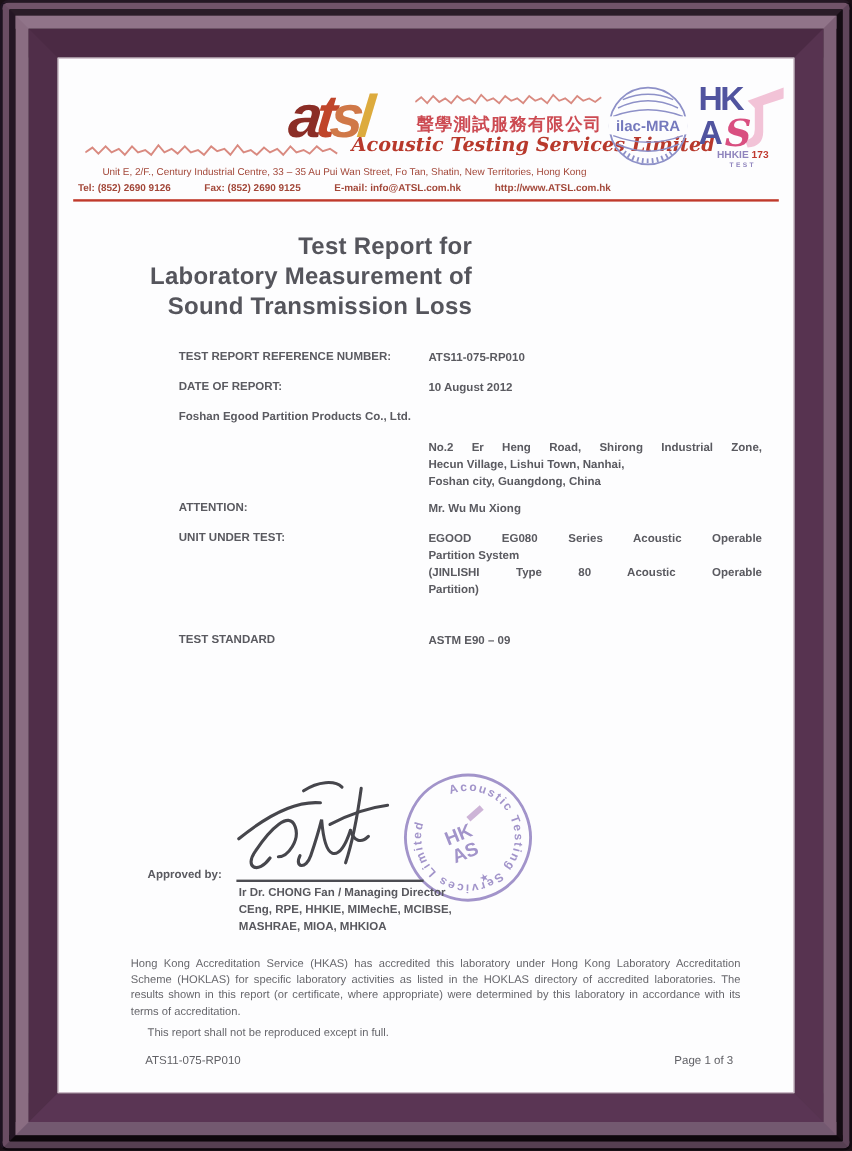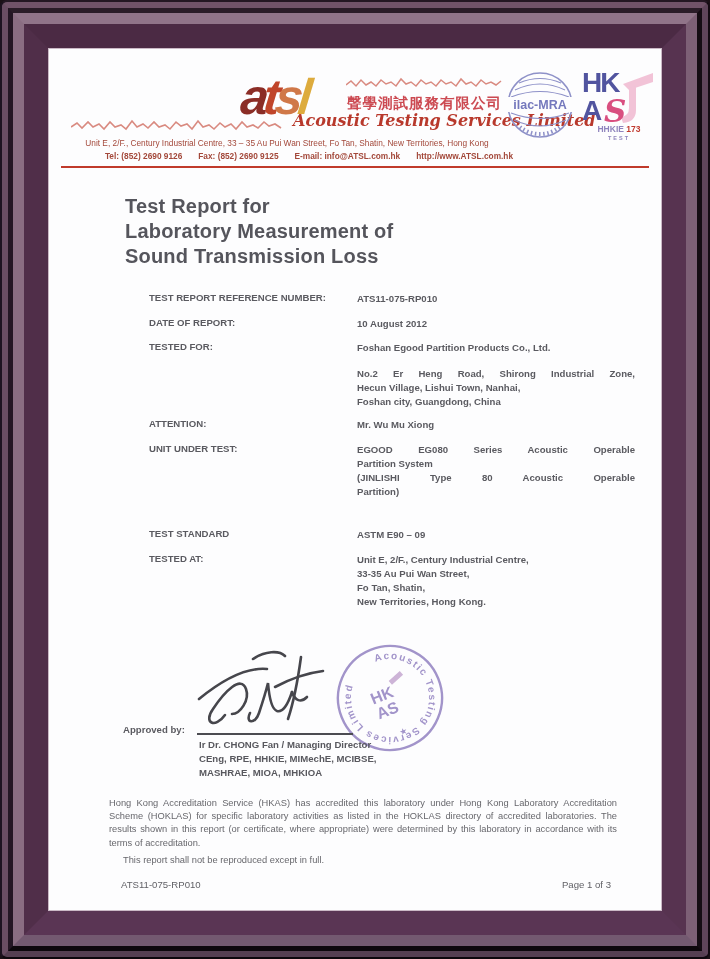--- a/index.html
+++ b/index.html
@@ -11,27 +11,27 @@
   .f4{border:11px solid;border-color:#907489 #7d6076 #735970 #8a6d82;}
   .f5{border:24px solid;border-color:#4b2a44 #573350 #5a3554 #502e49;}
   .paper{box-sizing:border-box;width:100%;height:100%;background:#fdfdfe;border:1px solid #cbb9c6;position:relative;overflow:hidden;color:#5a5a60;}
   .abs{position:absolute;}
   
   .logo-atsl{left:192px;top:20px;font-size:50px;line-height:56px;font-weight:bold;font-style:italic;letter-spacing:-5px;transform:skewX(-6deg);white-space:nowrap;}
   .l-a{color:#8b2d26;} .l-t{color:#c0452a;} .l-s{color:#d07848;} .l-l{color:#ddab3d;}
   .cn-name{left:298px;top:45px;font-size:14.5px;font-weight:bold;color:#cc4a52;letter-spacing:1px;white-space:nowrap;text-align:right;}
   .en-name{left:244px;top:62px;font-size:16px;font-weight:bold;font-style:italic;color:#b8392c;font-family:"DejaVu Serif",serif;white-space:nowrap;}
   .addr1{left:12px;top:89px;width:452px;text-align:center;font-size:8.3px;font-weight:normal;color:#a3483a;white-space:nowrap;}
-  .addr2{left:12px;top:102px;width:452px;display:flex;justify-content:flex-end;gap:16px;font-size:8.3px;font-weight:bold;color:#a3483a;white-space:nowrap;}
+  .addr2{left:12px;top:102px;width:452px;display:flex;justify-content:center;gap:28px;font-size:8.3px;font-weight:bold;color:#a3483a;white-space:nowrap;}
   .redrule{left:12px;top:117px;width:588px;height:2px;background:#c03a2b;}
   .hoklas{left:534px;top:75px;width:72px;text-align:center;font-size:8.5px;font-weight:bold;color:#8f84bd;white-space:nowrap;}
   .hoklas .num{color:#c0392e;}
   .hoklas-test{left:534px;top:86px;width:72px;text-align:center;font-size:5.5px;letter-spacing:2px;color:#8f84bd;font-weight:bold;}
   
-  .title{left:76px;top:145px;font-size:20px;font-weight:bold;color:#55555c;line-height:25px;letter-spacing:0.2px;}
+  .title{left:76px;top:145px;font-size:20px;font-weight:bold;color:#55555c;line-height:25px;letter-spacing:0.2px;text-align:right;}
   
   .row{position:absolute;left:76px;width:486px;display:flex;font-size:9.6px;font-weight:bold;color:#5a5a60;margin-left:24px;}
   .lab{width:208px;flex:none;}
   .val{flex:1;line-height:13.8px;}
   .jl{text-align:justify;text-align-last:justify;}
   
   .approved{left:74px;top:675px;font-size:9.6px;font-weight:bold;color:#5a5a60;}
   .sigline{left:148px;top:640px;width:156px;height:44px;border-bottom:2px solid #4c4c52;}
   .signame{left:150px;top:689px;font-size:9.6px;font-weight:bold;color:#58585e;line-height:14px;}
   .sig-svg{left:146px;top:598px;}
@@ -104,21 +104,20 @@
 
         <div class="row" style="top:243px">
           <div class="lab">TEST REPORT REFERENCE NUMBER:</div>
           <div class="val">ATS11-075-RP010</div>
         </div>
         <div class="row" style="top:268px">
           <div class="lab">DATE OF REPORT:</div>
           <div class="val">10 August 2012</div>
         </div>
         <div class="row" style="top:292px">
-          <div class="lab">TESTED FOR:</div>
           <div class="val">Foshan Egood Partition Products Co., Ltd.</div>
         </div>
         <div class="row" style="top:318px">
           <div class="lab"></div>
           <div class="val">
             <div class="jl">No.2 Er Heng Road, Shirong Industrial Zone,</div>
             <div>Hecun Village, Lishui Town, Nanhai,</div>
             <div>Foshan city, Guangdong, China</div>
           </div>
         </div>
@@ -131,29 +130,20 @@
           <div class="val" style="line-height:14px">
             <div class="jl">EGOOD EG080 Series Acoustic Operable</div>
             <div>Partition System</div>
             <div class="jl">(JINLISHI Type 80 Acoustic Operable</div>
             <div>Partition)</div>
           </div>
         </div>
         <div class="row" style="top:479px">
           <div class="lab">TEST STANDARD</div>
           <div class="val">ASTM E90 – 09</div>
-        </div>
-        <div class="row" style="top:504px">
-          <div class="lab">TESTED AT:</div>
-          <div class="val" style="line-height:14px">
-            <div>Unit E, 2/F., Century Industrial Centre,</div>
-            <div>33-35 Au Pui Wan Street,</div>
-            <div>Fo Tan, Shatin,</div>
-            <div>New Territories, Hong Kong.</div>
-          </div>
         </div>
 
         <svg class="abs sig-svg" width="178" height="88" viewBox="0 0 178 88">
           <g fill="none" stroke="#46464c" stroke-width="2.6" stroke-linecap="round">
             <path d="M58 12 C70 4 84 3 90 9"></path>
             <path d="M4 52 C26 34 50 20 72 22"></path>
             <path d="M30 68 C20 82 8 76 18 62 C30 44 46 28 51 42 C55 53 45 67 37 67"></path>
             <path d="M55 66 C50 76 60 78 64 66 C68 54 71 44 73 36 C74 48 76 62 82 64 C89 66 94 54 97 45"></path>
             <path d="M97 45 C100 54 106 56 112 50"></path>
             <path d="M106 10 C103 32 99 54 93 72"></path>

